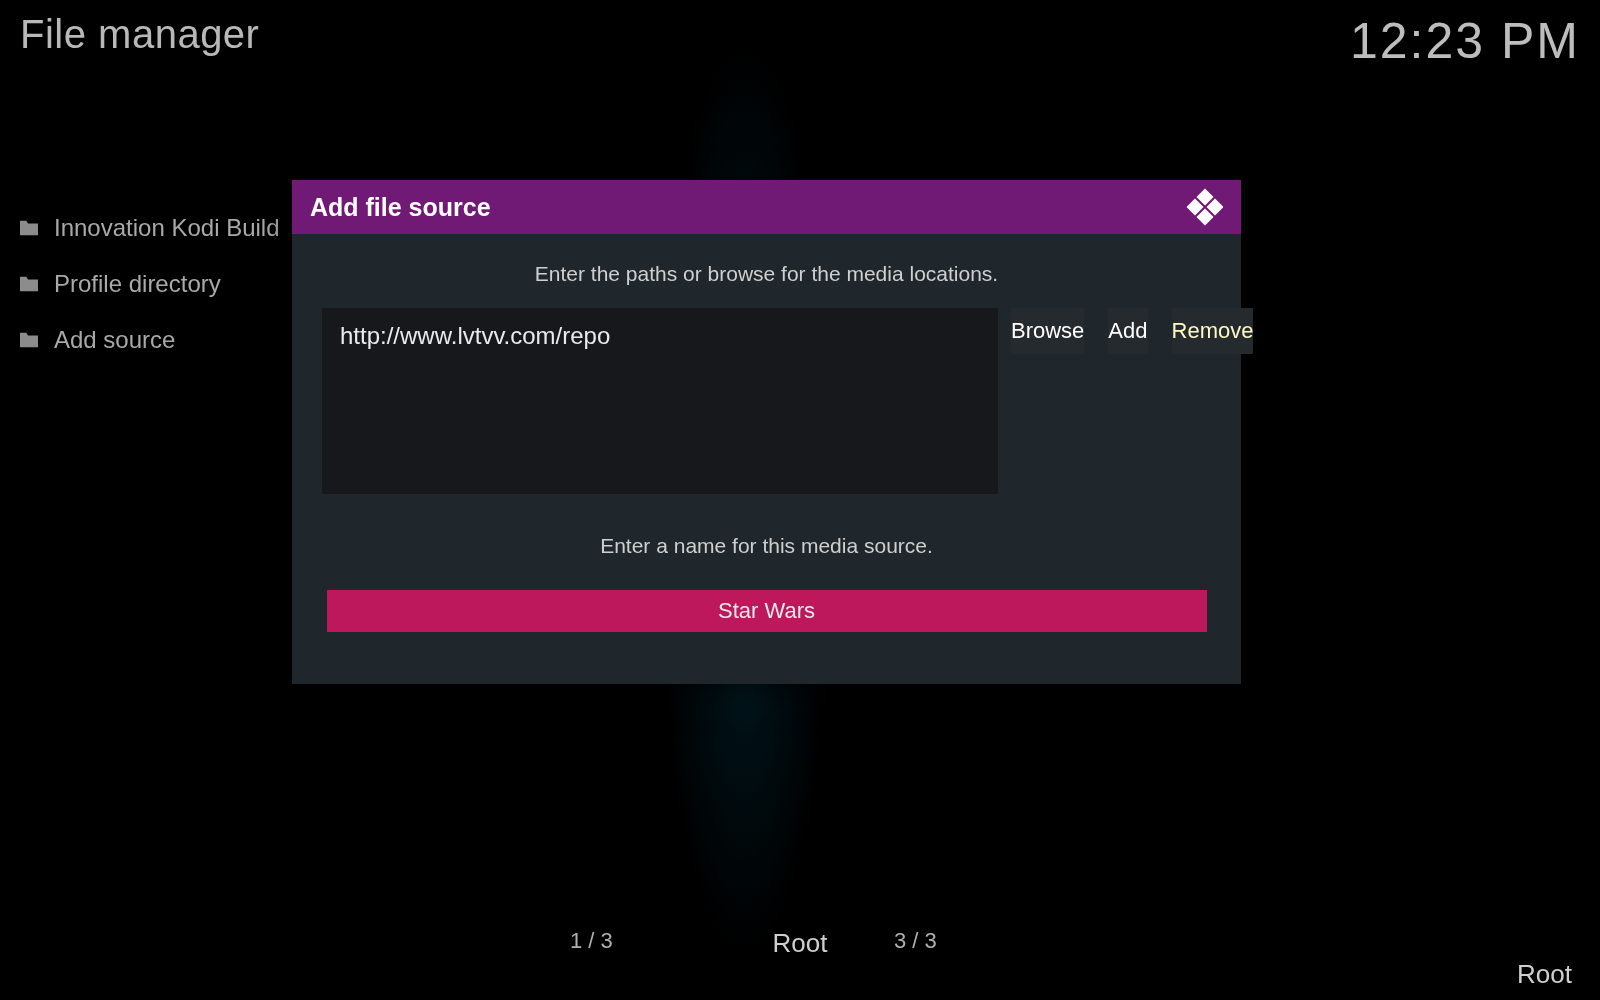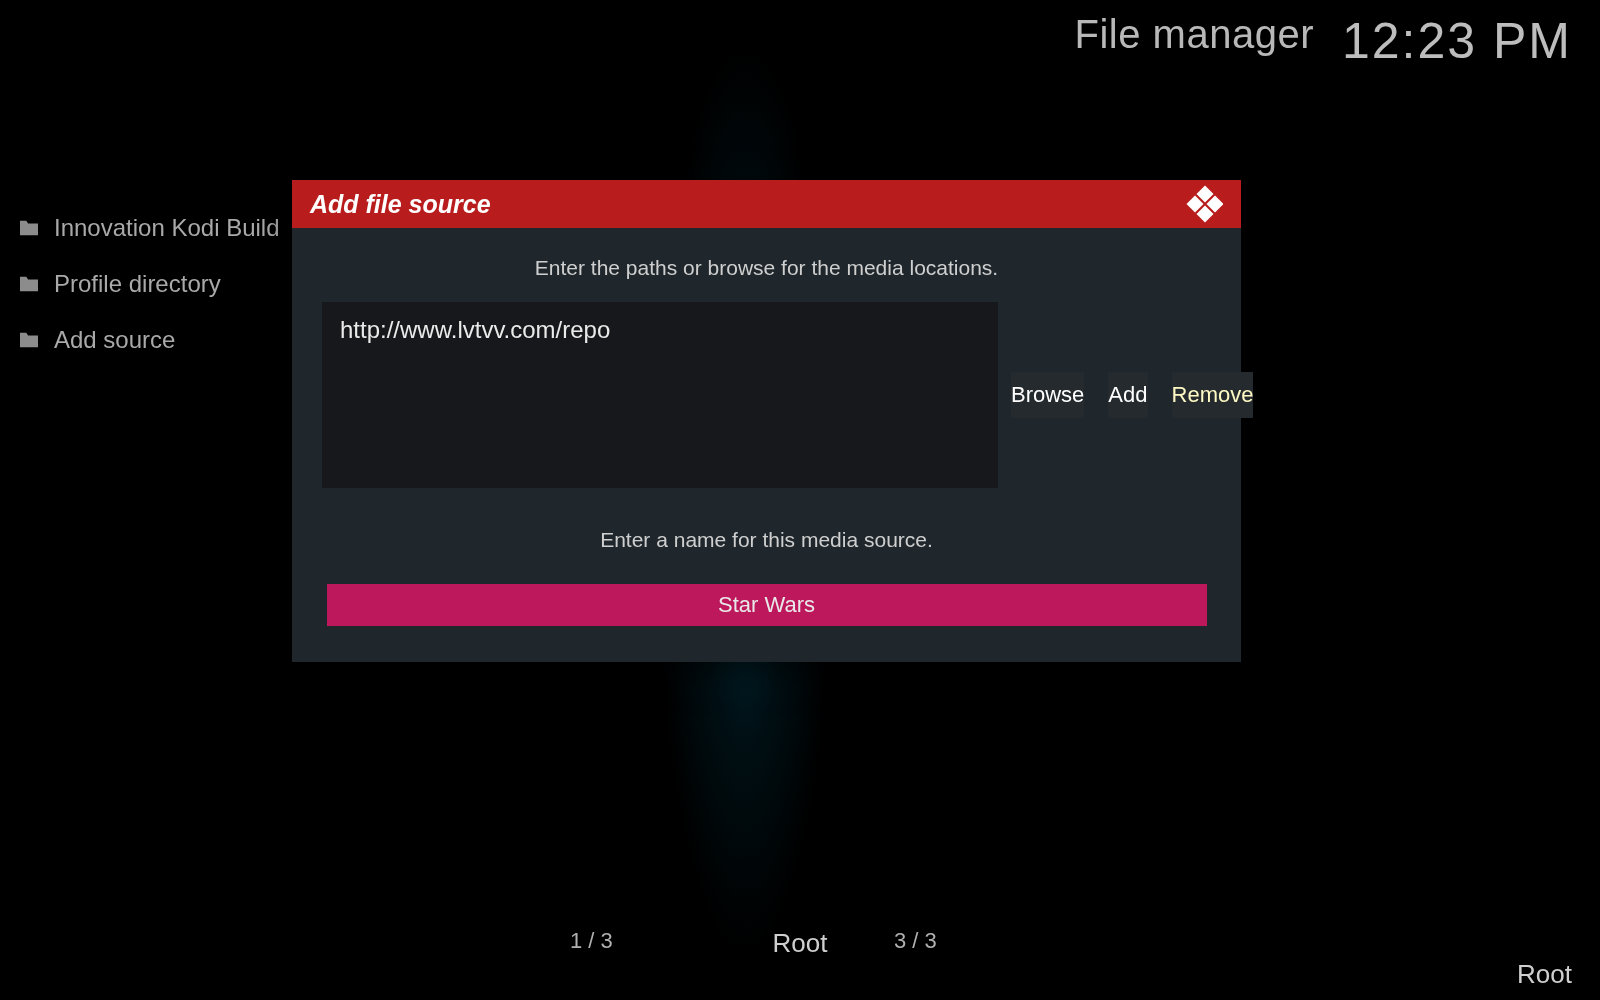--- a/index.html
+++ b/index.html
@@ -17,23 +17,23 @@
     top: 0;
     width: 210px;
     height: 1000px;
     background: radial-gradient(ellipse 120px 600px at 50% 50%, rgba(0,120,150,0.45), rgba(0,60,80,0.25) 40%, rgba(0,0,0,0) 75%);
     z-index: 0;
   }
   .header {
     position: absolute;
     top: 12px; left: 0; right: 0;
     display: flex;
-    justify-content: flex-end;
+    justify-content: space-between;
     align-items: flex-start;
-    padding: 0 28px;
+    padding: 0 20px;
     z-index: 1;
   }
   .header .title {
     font-size: 40px;
     font-weight: 300;
     color: #b8b8b8;
     letter-spacing: 0.5px;
   }
   .header .clock {
     font-size: 50px;
@@ -82,46 +82,44 @@
   .modal {
     position: absolute;
     left: 292px;
     top: 180px;
     width: 949px;
     background: #1f272c;
     z-index: 5;
     box-shadow: 0 8px 30px rgba(0,0,0,0.6);
   }
   .modal-header {
-    background: #b91c1c;
-    height: 48px;
+    background: #701a75;
+    height: 54px;
     display: flex;
     align-items: center;
     justify-content: space-between;
     padding: 0 18px;
-    font-style: italic;
   }
   .modal-header .mtitle {
     font-size: 25px;
     font-weight: 600;
     color: #fff;
   }
   .kodi-logo { width: 40px; height: 40px; }
-  .modal-body { padding: 10px 30px 36px 30px; }
+  .modal-body { padding: 10px 30px 52px 30px; }
   .hint {
     text-align: center;
     font-size: 21px;
     color: #cfcfcf;
     padding: 18px 0 22px 0;
     font-weight: 400;
   }
   .paths-row {
     display: flex;
     gap: 13px;
-    align-items: center;
   }
   .path-box {
     flex: 1;
     background: #17181b;
     height: 186px;
     padding: 14px 18px;
     font-size: 24px;
     color: #eaeaea;
     border: none;
     resize: none;

